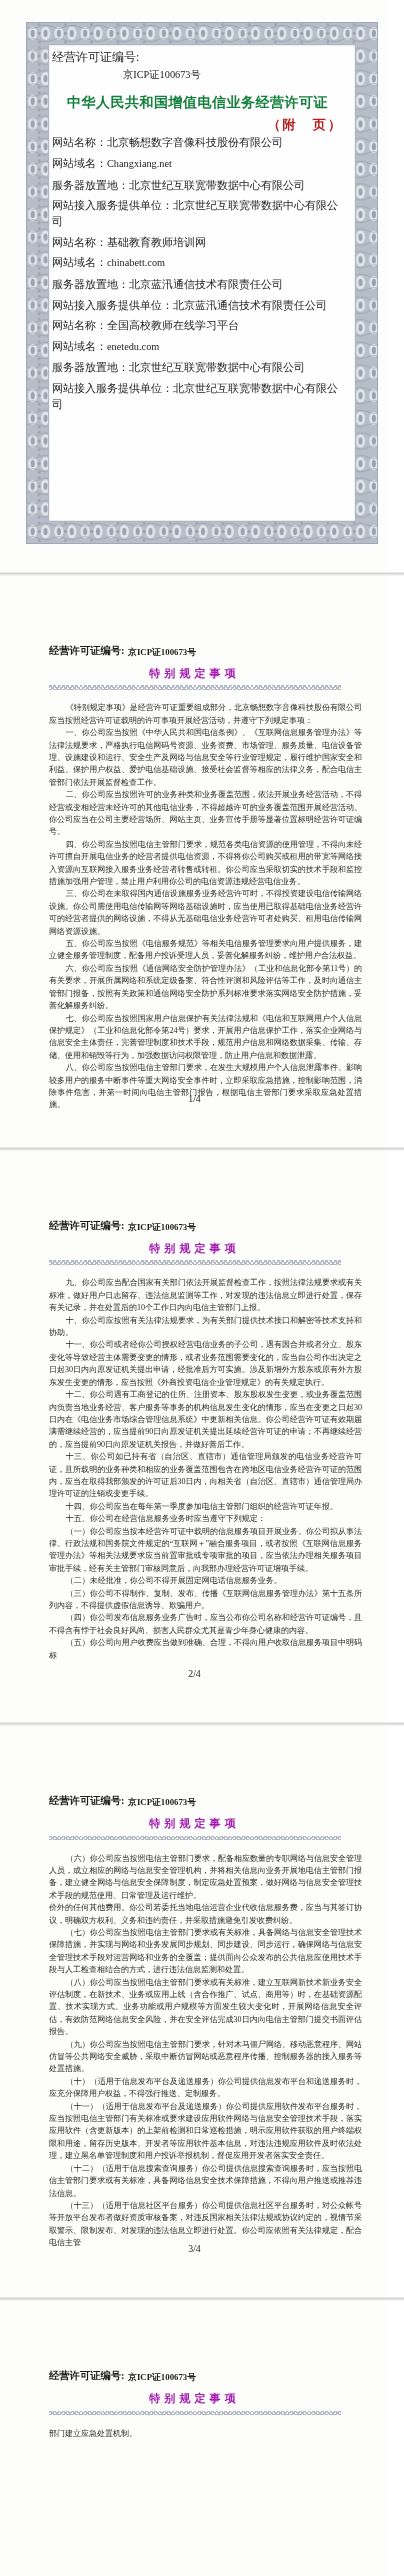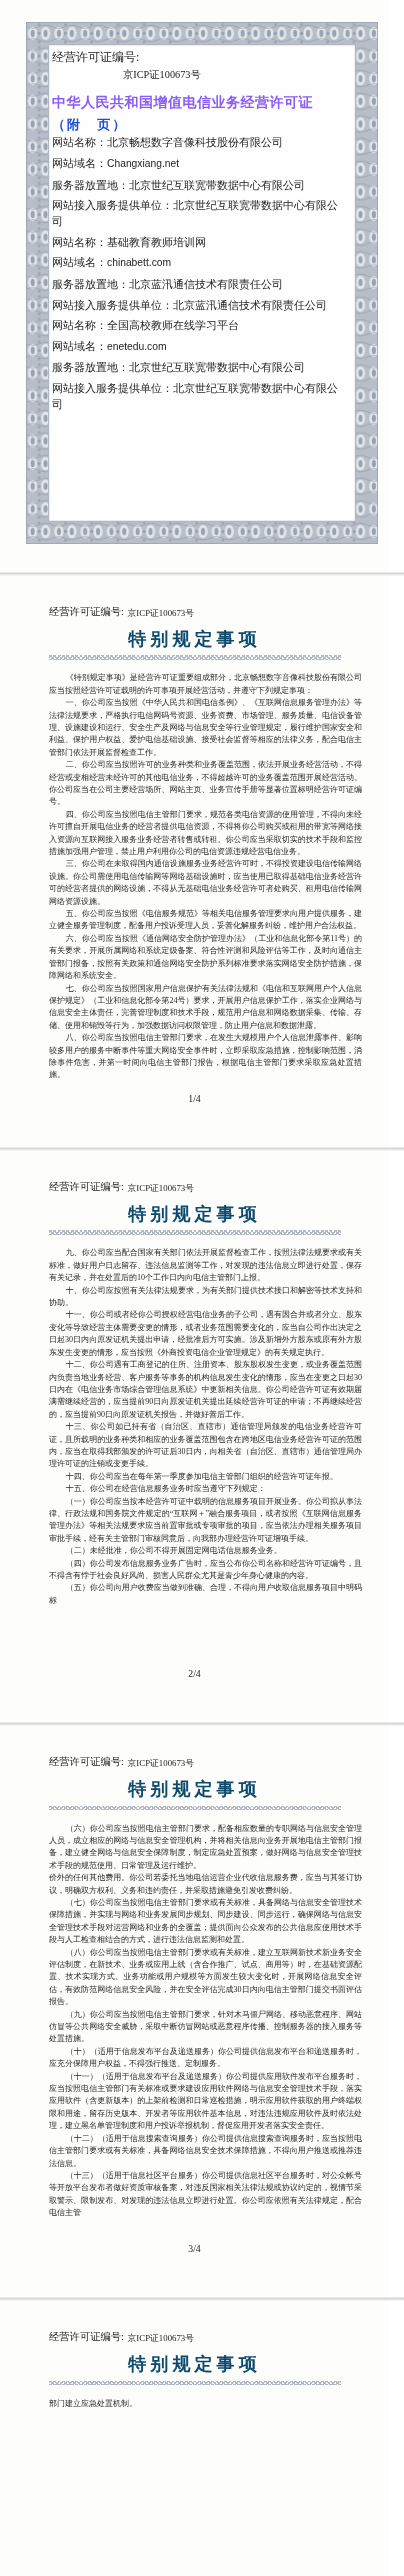--- a/index.html
+++ b/index.html
@@ -5,29 +5,29 @@
   html,body{margin:0;padding:0;}
   body{width:405px;background:#ffffff;font-family:"Liberation Serif","DejaVu Serif",serif;color:#222;}
   .page{position:relative;width:389px;background:#fdfdfc;overflow:hidden;}
   .page.cert{height:572px;}
   .page.prov{height:571px;}
   .sep{height:4.1px;background:linear-gradient(#f4f4f4,#cfcfcf 45%,#e4e4e4 60%,#fafafa);}
   .frame-svg{position:absolute;left:26px;top:21.6px;}
   .cert-inner{position:absolute;left:52px;top:49px;width:291px;}
   .lic-label{font-size:12px;color:#1d1d1d;display:block;}
   .lic-no{font-size:10.3px;display:block;margin-left:71px;margin-top:1.5px;color:#1d1d1d;}
-  .cert-title{margin:12.4px 0 0;font-size:14px;font-weight:700;letter-spacing:0.5px;color:#8b5cf6;}
-  .cert-subtitle{margin:4.6px 0 0;text-align:left;font-size:13px;font-weight:700;letter-spacing:2.1px;color:#1d4ed8;}
+  .cert-title{margin:12.4px 0 0;text-align:center;font-size:14px;font-weight:700;letter-spacing:0.5px;color:#15803d;}
+  .cert-subtitle{margin:4.6px 0 0;text-align:right;font-size:13px;font-weight:700;letter-spacing:2.1px;color:#b91c1c;}
   .cert-intro{margin:20.6px 0 7.2px;font-size:11px;line-height:16px;color:#1d1d1d;}
   .entry{font-size:11px;line-height:16px;margin-bottom:4.6px;color:#1d1d1d;}
-  .entry .mono{font-family:Liberation Sans, sans-serif;font-size:10.3px;}
-  .prov-head{margin:29px 0 0 49px;}
+  .entry .mono{font-family:Liberation Serif, serif;font-size:10.3px;}
+  .prov-head{margin:68px 0 0 49px;font-weight:bold;}
   .ph-label{font-size:10.3px;color:#1d1d1d;}
   .ph-no{font-size:8.8px;margin-left:3.6px;color:#1d1d1d;position:relative;top:0.5px;}
-  .prov-title{margin:7.7px 0 0;text-align:center;font-size:18px;letter-spacing:4.1px;font-weight:700;color:#0c4a6e;}
+  .prov-title{margin:7.7px 0 0;text-align:center;font-size:11px;letter-spacing:4.1px;font-weight:700;color:#a21caf;}
   .zigzag{width:292px;height:4.6px;margin:4.6px auto 0;opacity:.85;
     background:
       repeating-linear-gradient(45deg,#a6aeb8 0 1.3px,rgba(0,0,0,0) 1.3px 3.1px),
       repeating-linear-gradient(-45deg,#a6aeb8 0 1.3px,rgba(0,0,0,0) 1.3px 3.1px);}
   .prov-body{margin:12.4px 0 0 49px;width:313px;font-size:8px;line-height:12.4px;text-align:justify;color:#262626;max-height:415px;overflow:hidden;}
   .para{margin:0;text-indent:2.1em;}
   .para.no-indent{text-indent:0;}
   .page-no{position:absolute;left:0;right:0;bottom:43px;text-align:center;font-size:9.8px;color:#1d1d1d;}
 </style>
 </head>
@@ -87,41 +87,42 @@
         <div class="prov-head"><span class="ph-label">经营许可证编号:</span><span class="ph-no">京ICP证100673号</span></div>
         <h2 class="prov-title">特别规定事项</h2>
         <div class="zigzag"></div>
         <div class="prov-body">
           <p class="para">《特别规定事项》是经营许可证重要组成部分，北京畅想数字音像科技股份有限公司应当按照经营许可证载明的许可事项开展经营活动，并遵守下列规定事项：</p>
           <p class="para">一、你公司应当按照《中华人民共和国电信条例》、《互联网信息服务管理办法》等法律法规要求，严格执行电信网码号资源、业务资费、市场管理、服务质量、电信设备管理、设施建设和运行、安全生产及网络与信息安全等行业管理规定，履行维护国家安全和利益、保护用户权益、爱护电信基础设施、接受社会监督等相应的法律义务，配合电信主管部门依法开展监督检查工作。</p>
           <p class="para">二、你公司应当按照许可的业务种类和业务覆盖范围，依法开展业务经营活动，不得经营或变相经营未经许可的其他电信业务，不得超越许可的业务覆盖范围开展经营活动。你公司应当在公司主要经营场所、网站主页、业务宣传手册等显著位置标明经营许可证编号。</p>
           <p class="para">四、你公司应当按照电信主管部门要求，规范各类电信资源的使用管理，不得向未经许可擅自开展电信业务的经营者提供电信资源，不得将你公司购买或租用的带宽等网络接入资源向互联网接入服务业务经营者转售或转租。你公司应当采取切实的技术手段和监控措施加强用户管理，禁止用户利用你公司的电信资源违规经营电信业务。</p>
           <p class="para">三、你公司在未取得国内通信设施服务业务经营许可时，不得投资建设电信传输网络设施。你公司需使用电信传输网等网络基础设施时，应当使用已取得基础电信业务经营许可的经营者提供的网络设施，不得从无基础电信业务经营许可者处购买、租用电信传输网网络资源设施。</p>
           <p class="para">五、你公司应当按照《电信服务规范》等相关电信服务管理要求向用户提供服务，建立健全服务管理制度，配备用户投诉受理人员，妥善化解服务纠纷，维护用户合法权益。</p>
-          <p class="para">六、你公司应当按照《通信网络安全防护管理办法》（工业和信息化部令第11号）的有关要求，开展所属网络和系统定级备案、符合性评测和风险评估等工作，及时向通信主管部门报备，按照有关政策和通信网络安全防护系列标准要求落实网络安全防护措施，保障网络和系统安全。</p>
+          <p class="para">六、你公司应当按照《通信网络安全防护管理办法》（工业和信息化部令第11号）的有关要求，开展所属网络和系统定级备案、符合性评测和风险评估等工作，及时向通信主管部门报备，按照有关政策和通信网络安全防护系列标准要求落实网络安全防护措施，妥善化解服务纠纷。</p>
           <p class="para">七、你公司应当按照国家用户信息保护有关法律法规和《电信和互联网用户个人信息保护规定》（工业和信息化部令第24号）要求，开展用户信息保护工作，落实企业网络与信息安全主体责任，完善管理制度和技术手段，规范用户信息和网络数据采集、传输、存储、使用和销毁等行为，加强数据访问权限管理，防止用户信息和数据泄露。</p>
           <p class="para">八、你公司应当按照电信主管部门要求，在发生大规模用户个人信息泄露事件、影响较多用户的服务中断事件等重大网络安全事件时，立即采取应急措施，控制影响范围，消除事件危害，并第一时间向电信主管部门报告，根据电信主管部门要求采取应急处置措施。</p>
         </div>
         <div class="page-no">1/4</div>
       </section>
       <div class="sep"></div>
       <section class="page prov">
         <div class="prov-head"><span class="ph-label">经营许可证编号:</span><span class="ph-no">京ICP证100673号</span></div>
         <h2 class="prov-title">特别规定事项</h2>
         <div class="zigzag"></div>
         <div class="prov-body">
           <p class="para">九、你公司应当配合国家有关部门依法开展监督检查工作，按照法律法规要求或有关标准，做好用户日志留存、违法信息监测等工作，对发现的违法信息立即进行处置，保存有关记录，并在处置后的10个工作日内向电信主管部门上报。</p>
           <p class="para">十、你公司应按照有关法律法规要求，为有关部门提供技术接口和解密等技术支持和协助。</p>
           <p class="para">十一、你公司或者经你公司授权经营电信业务的子公司，遇有因合并或者分立、股东变化等导致经营主体需要变更的情形，或者业务范围需要变化的，应当自公司作出决定之日起30日内向原发证机关提出申请，经批准后方可实施。涉及新增外方股东或原有外方股东发生变更的情形，应当按照《外商投资电信企业管理规定》的有关规定执行。</p>
           <p class="para">十二、你公司遇有工商登记的住所、注册资本、股东股权发生变更，或业务覆盖范围内负责当地业务经营、客户服务等事务的机构信息发生变化的情形，应当在变更之日起30日内在《电信业务市场综合管理信息系统》中更新相关信息。你公司经营许可证有效期届满需继续经营的，应当提前90日向原发证机关提出延续经营许可证的申请；不再继续经营的，应当提前90日向原发证机关报告，并做好善后工作。</p>
           <p class="para">十三、你公司如已持有省（自治区、直辖市）通信管理局颁发的电信业务经营许可证，且所载明的业务种类和相应的业务覆盖范围包含在跨地区电信业务经营许可证的范围内，应当在取得我部颁发的许可证后30日内，向相关省（自治区、直辖市）通信管理局办理许可证的注销或变更手续。</p>
           <p class="para">十四、你公司应当在每年第一季度参加电信主管部门组织的经营许可证年报。</p>
           <p class="para">十五、你公司在经营信息服务业务时应当遵守下列规定：</p>
           <p class="para">（一）你公司应当按本经营许可证中载明的信息服务项目开展业务。你公司拟从事法律、行政法规和国务院文件规定的“互联网＋”融合服务项目，或者按照《互联网信息服务管理办法》等相关法规要求应当前置审批或专项审批的项目，应当依法办理相关服务项目审批手续，经有关主管部门审核同意后，向我部办理经营许可证增项手续。</p>
           <p class="para">（二）未经批准，你公司不得开展固定网电话信息服务业务。</p>
+          <p class="para">（三）你公司不得制作、复制、发布、传播《互联网信息服务管理办法》第十五条所列内容，不得提供虚假信息诱导、欺骗用户。</p>
           <p class="para">（四）你公司发布信息服务业务广告时，应当公布你公司名称和经营许可证编号，且不得含有悖于社会良好风尚、损害人民群众尤其是青少年身心健康的内容。</p>
           <p class="para">（五）你公司向用户收费应当做到准确、合理，不得向用户收取信息服务项目中明码标</p>
         </div>
         <div class="page-no">2/4</div>
       </section>
       <div class="sep"></div>
       <section class="page prov">
         <div class="prov-head"><span class="ph-label">经营许可证编号:</span><span class="ph-no">京ICP证100673号</span></div>
         <h2 class="prov-title">特别规定事项</h2>
         <div class="zigzag"></div>

